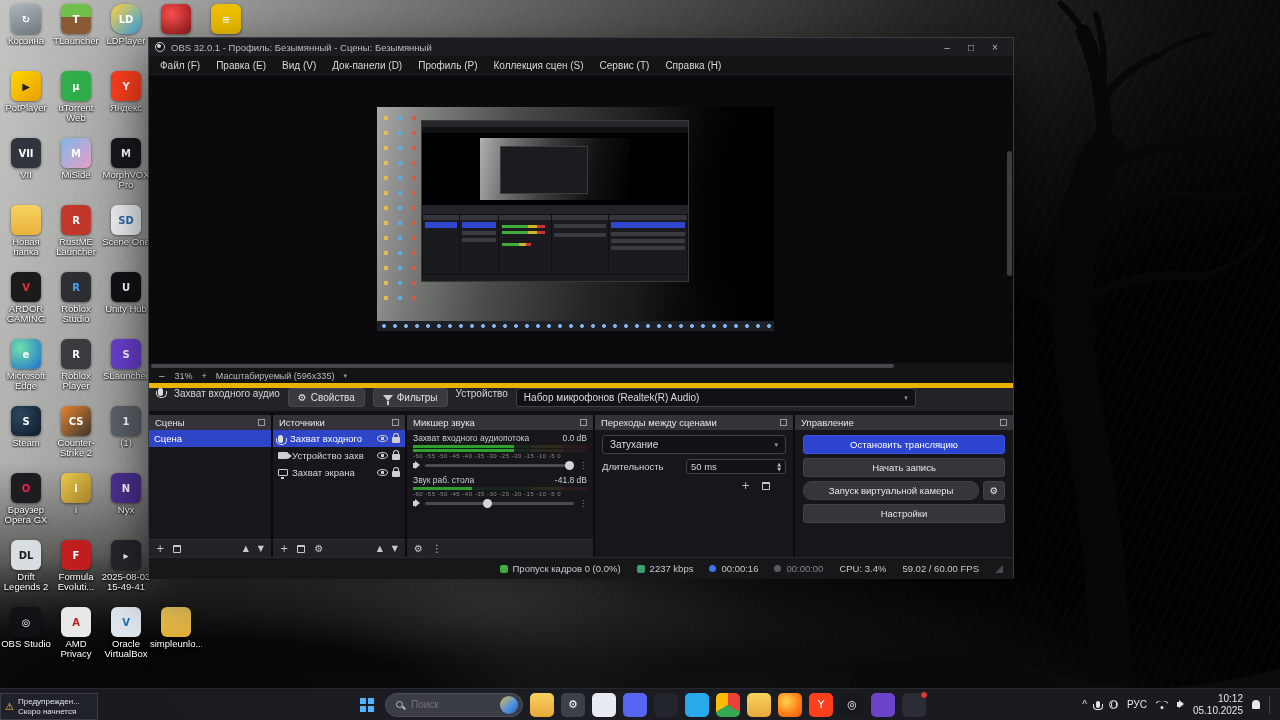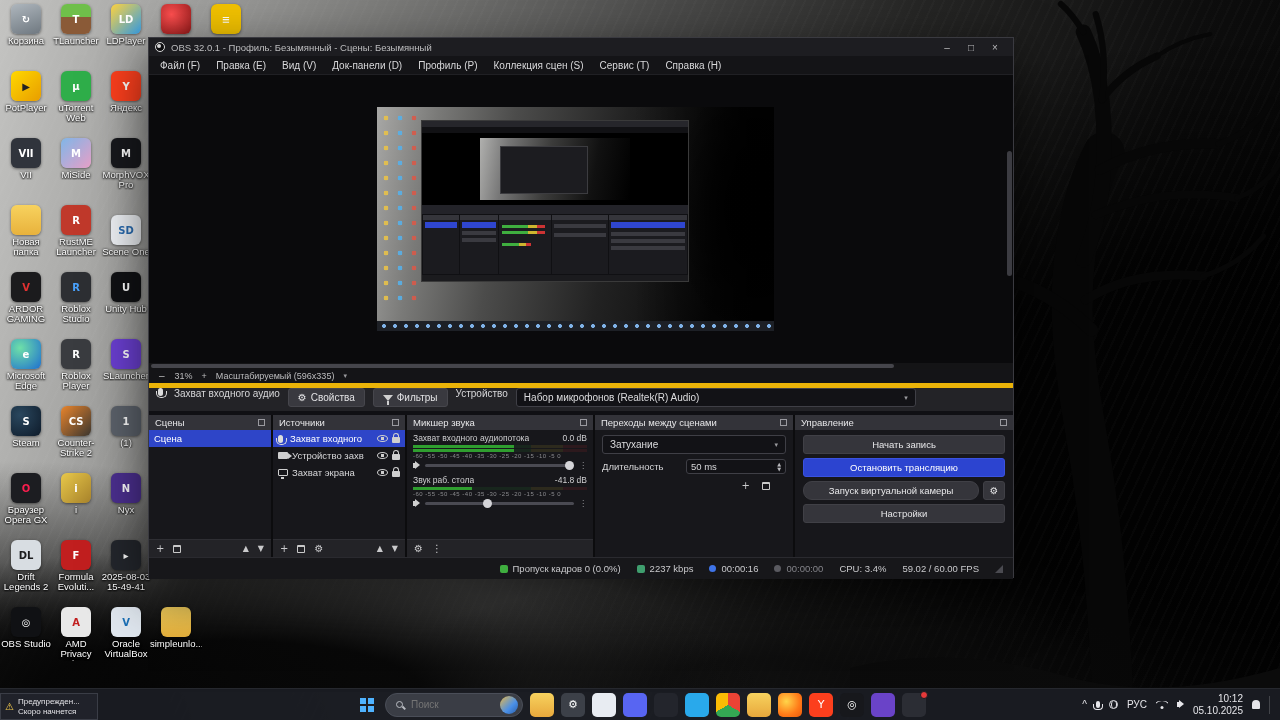--- a/index.html
+++ b/index.html
@@ -217,21 +217,21 @@
   <div id="desktop-icons">
       <div class="dicon" style="left: 2px; top: 4px;">
         <div class="dicon-img" style="background: linear-gradient(160deg, rgb(174, 182, 189), rgb(111, 120, 128));">↻</div>
         <div class="dicon-label">Корзина</div>
       </div>
       <div class="dicon" style="left: 52px; top: 4px;">
         <div class="dicon-img" style="background: linear-gradient(rgb(111, 191, 74) 0px, rgb(111, 191, 74) 45%, rgb(138, 90, 55) 45%);">T</div>
         <div class="dicon-label">TLauncher</div>
       </div>
       <div class="dicon" style="left: 102px; top: 4px;">
-        <div class="dicon-img" style="background: linear-gradient(135deg, rgb(255, 210, 62), rgb(55, 160, 232));">LD</div>
+        <div class="dicon-img" style="background: linear-gradient(135deg, rgb(255, 210, 62), rgb(55, 160, 232)); border-radius: 12px;">LD</div>
         <div class="dicon-label">LDPlayer</div>
       </div>
       <div class="dicon" style="left: 152px; top: 4px;">
         <div class="dicon-img" style="background: radial-gradient(circle at 35% 35%, rgb(255, 80, 80), rgb(144, 24, 24));"></div>
         <div class="dicon-label"></div>
       </div>
       <div class="dicon" style="left: 202px; top: 4px;">
         <div class="dicon-img" style="background: rgb(242, 194, 0);">≡</div>
         <div class="dicon-label"></div>
       </div>
@@ -260,21 +260,21 @@
         <div class="dicon-label">MorphVOX Pro</div>
       </div>
       <div class="dicon" style="left: 2px; top: 205px;">
         <div class="dicon-img" style="background: linear-gradient(rgb(247, 210, 94), rgb(232, 178, 60));"></div>
         <div class="dicon-label">Новая папка</div>
       </div>
       <div class="dicon" style="left: 52px; top: 205px;">
         <div class="dicon-img" style="background: rgb(192, 57, 43);">R</div>
         <div class="dicon-label">RustME Launcher</div>
       </div>
-      <div class="dicon" style="left: 102px; top: 215px;">
+      <div class="dicon" style="left: 102px; top: 205px;">
         <div class="dicon-img" style="background: rgb(238, 241, 245); color: rgb(43, 108, 176);">SD</div>
         <div class="dicon-label">Scene One</div>
       </div>
       <div class="dicon" style="left: 2px; top: 272px;">
         <div class="dicon-img" style="background: rgb(27, 27, 29); color: rgb(224, 49, 49);">V</div>
         <div class="dicon-label">ARDOR GAMING</div>
       </div>
       <div class="dicon" style="left: 52px; top: 272px;">
         <div class="dicon-img" style="background: rgb(45, 47, 51); color: rgb(74, 163, 255);">R</div>
         <div class="dicon-label">Roblox Studio</div>
@@ -577,22 +577,22 @@
           </div>
         </div>
       </section>
 
       <section class="dock" id="dock-controls">
         <header>
             <span>Управление</span>
           <span class="icn-pop"></span>
           </header>
         <div class="body ctl-body">
+          <div class="ctl-btn primary">Остановить трансляцию</div>
           <div class="ctl-btn">Начать запись</div>
-          <div class="ctl-btn primary">Остановить трансляцию</div>
           <div class="vcam-row">
             <div class="ctl-btn main">Запуск виртуальной камеры</div>
             <div class="ctl-btn vcam-gear uni">⚙</div>
           </div>
           <div class="ctl-btn">Настройки</div>
         </div>
       </section>
     </div>
 
     <div class="statusbar">

